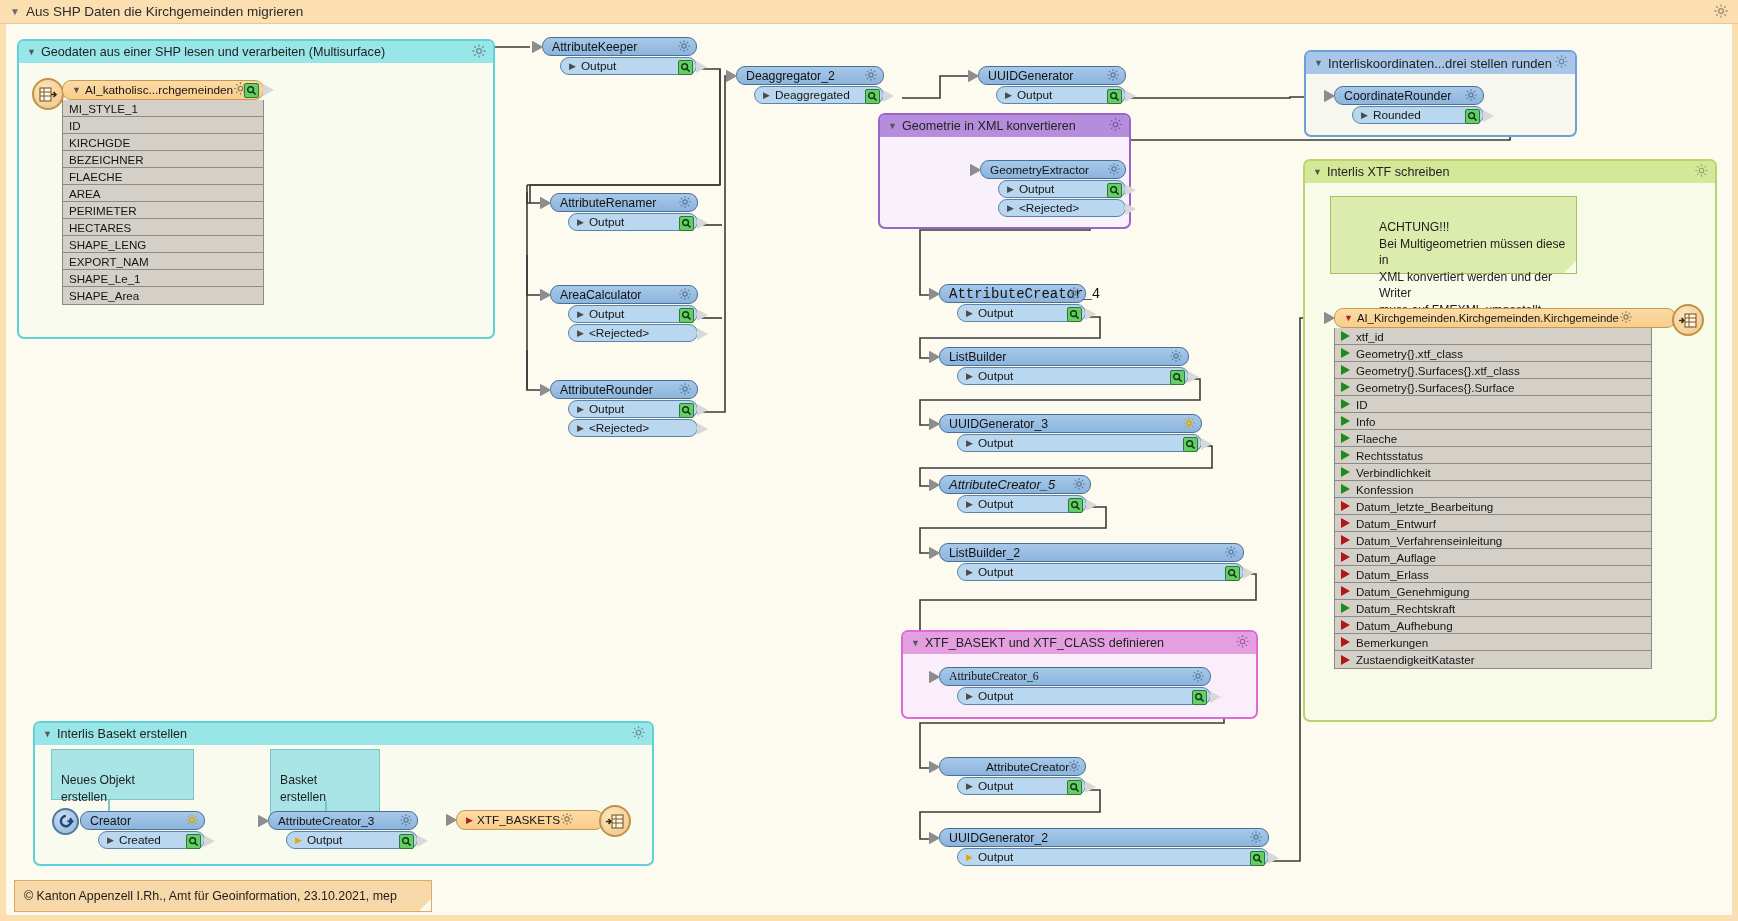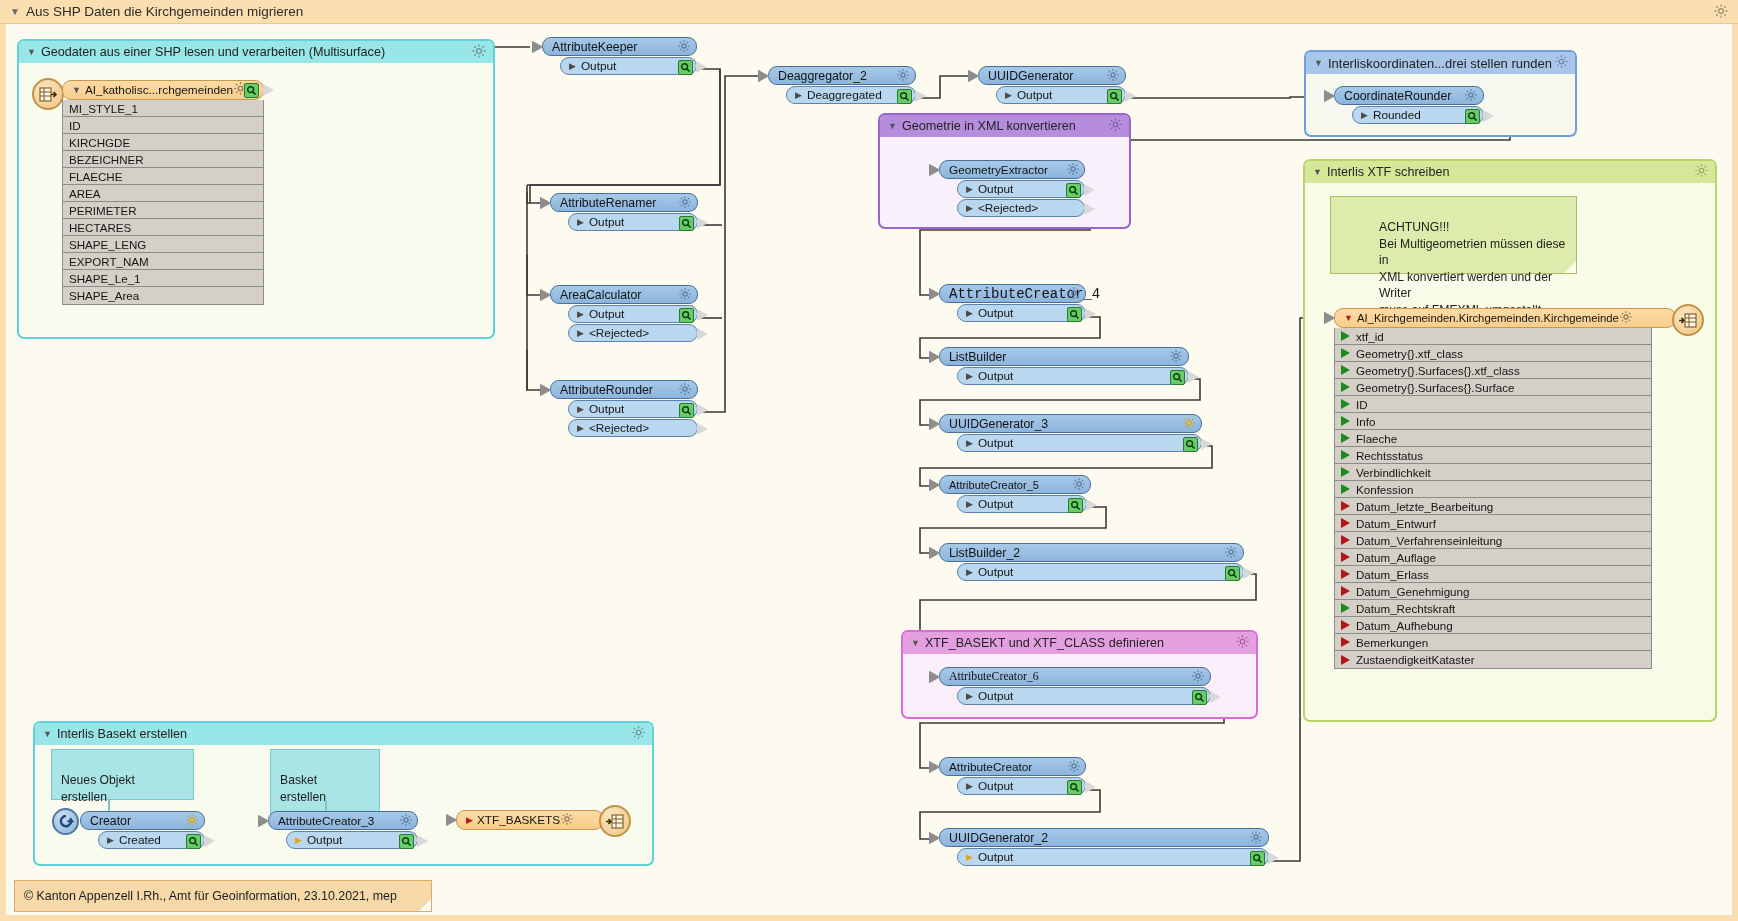--- a/index.html
+++ b/index.html
@@ -492,21 +492,21 @@
       </span>
       <span class="out-arrow"></span>
     </div>
     <div class="tf-port" style="width:130px;">
       <span class="parr">▶</span>
       <span>&lt;Rejected&gt;</span>
       <span class="out-arrow"></span>
     </div>
   </div>
 
-  <div class="tf" style="left:768px; top:66px; width:148px;">
+  <div class="tf" style="left:736px; top:66px; width:148px;">
     <div class="tf-head">
       <span class="in-arrow"></span>
       <span>Deaggregator_2</span>
       <span class="gear" style="right:5px;">
         <svg width="14" height="14" viewBox="0 0 16 16">
             <g fill="none" stroke="#5b7a9b" stroke-width="1.4">
               <circle cx="8" cy="8" r="2.4"></circle>
               <path d="M8 1.4v2M8 12.6v2M1.4 8h2M12.6 8h2M3.3 3.3l1.4 1.4M11.3 11.3l1.4 1.4M12.7 3.3l-1.4 1.4M4.7 11.3l-1.4 1.4"></path>
             </g>
           </svg>
@@ -598,21 +598,21 @@
       <span class="gear">
         <svg width="15" height="15" viewBox="0 0 16 16">
             <g fill="none" stroke="#7d5a9c" stroke-width="1.3">
               <circle cx="8" cy="8" r="2.4"></circle>
               <path d="M8 1.4v2M8 12.6v2M1.4 8h2M12.6 8h2M3.3 3.3l1.4 1.4M11.3 11.3l1.4 1.4M12.7 3.3l-1.4 1.4M4.7 11.3l-1.4 1.4"></path>
             </g>
           </svg>
       </span>
     </div>
   </div>
-  <div class="tf" style="left:939px; top:160px; width:146px;">
+  <div class="tf" style="left:980px; top:160px; width:146px;">
     <div class="tf-head">
       <span class="in-arrow"></span>
       <span style="font-size:11.8px;">GeometryExtractor</span>
       <span class="gear" style="right:4px;">
         <svg width="14" height="14" viewBox="0 0 16 16">
             <g fill="none" stroke="#5b7a9b" stroke-width="1.4">
               <circle cx="8" cy="8" r="2.4"></circle>
               <path d="M8 1.4v2M8 12.6v2M1.4 8h2M12.6 8h2M3.3 3.3l1.4 1.4M11.3 11.3l1.4 1.4M12.7 3.3l-1.4 1.4M4.7 11.3l-1.4 1.4"></path>
             </g>
           </svg>
@@ -710,21 +710,21 @@
             <path d="M7.4 7.4L10.4 10.4" stroke="#0d3f0d" stroke-width="1.8"></path>
           </svg>
       </span>
       <span class="out-arrow"></span>
     </div>
   </div>
 
   <div class="tf" style="left:939px; top:475px; width:152px;">
     <div class="tf-head">
       <span class="in-arrow"></span>
-      <span style="font-size:11px;">AttributeCreator_5</span>
+      <span style="font-size:13px;font-style:italic;">AttributeCreator_5</span>
       <span class="gear" style="right:4px;">
         <svg width="14" height="14" viewBox="0 0 16 16">
             <g fill="none" stroke="#5b7a9b" stroke-width="1.4">
               <circle cx="8" cy="8" r="2.4"></circle>
               <path d="M8 1.4v2M8 12.6v2M1.4 8h2M12.6 8h2M3.3 3.3l1.4 1.4M11.3 11.3l1.4 1.4M12.7 3.3l-1.4 1.4M4.7 11.3l-1.4 1.4"></path>
             </g>
           </svg>
       </span>
     </div>
     <div class="tf-port" style="width:130px;">
@@ -802,21 +802,21 @@
             <path d="M7.4 7.4L10.4 10.4" stroke="#0d3f0d" stroke-width="1.8"></path>
           </svg>
       </span>
       <span class="out-arrow"></span>
     </div>
   </div>
 
   <div class="tf" style="left:939px; top:757px; width:147px;">
     <div class="tf-head">
       <span class="in-arrow"></span>
-      <span style="font-size:11.8px;">AttributeCreator</span>
+      <span style="font-size:11.8px;margin-left:37px;">AttributeCreator</span>
       <span class="gear" style="right:4px;">
         <svg width="14" height="14" viewBox="0 0 16 16">
             <g fill="none" stroke="#5b7a9b" stroke-width="1.4">
               <circle cx="8" cy="8" r="2.4"></circle>
               <path d="M8 1.4v2M8 12.6v2M1.4 8h2M12.6 8h2M3.3 3.3l1.4 1.4M11.3 11.3l1.4 1.4M12.7 3.3l-1.4 1.4M4.7 11.3l-1.4 1.4"></path>
             </g>
           </svg>
       </span>
     </div>
     <div class="tf-port" style="width:129px;">

